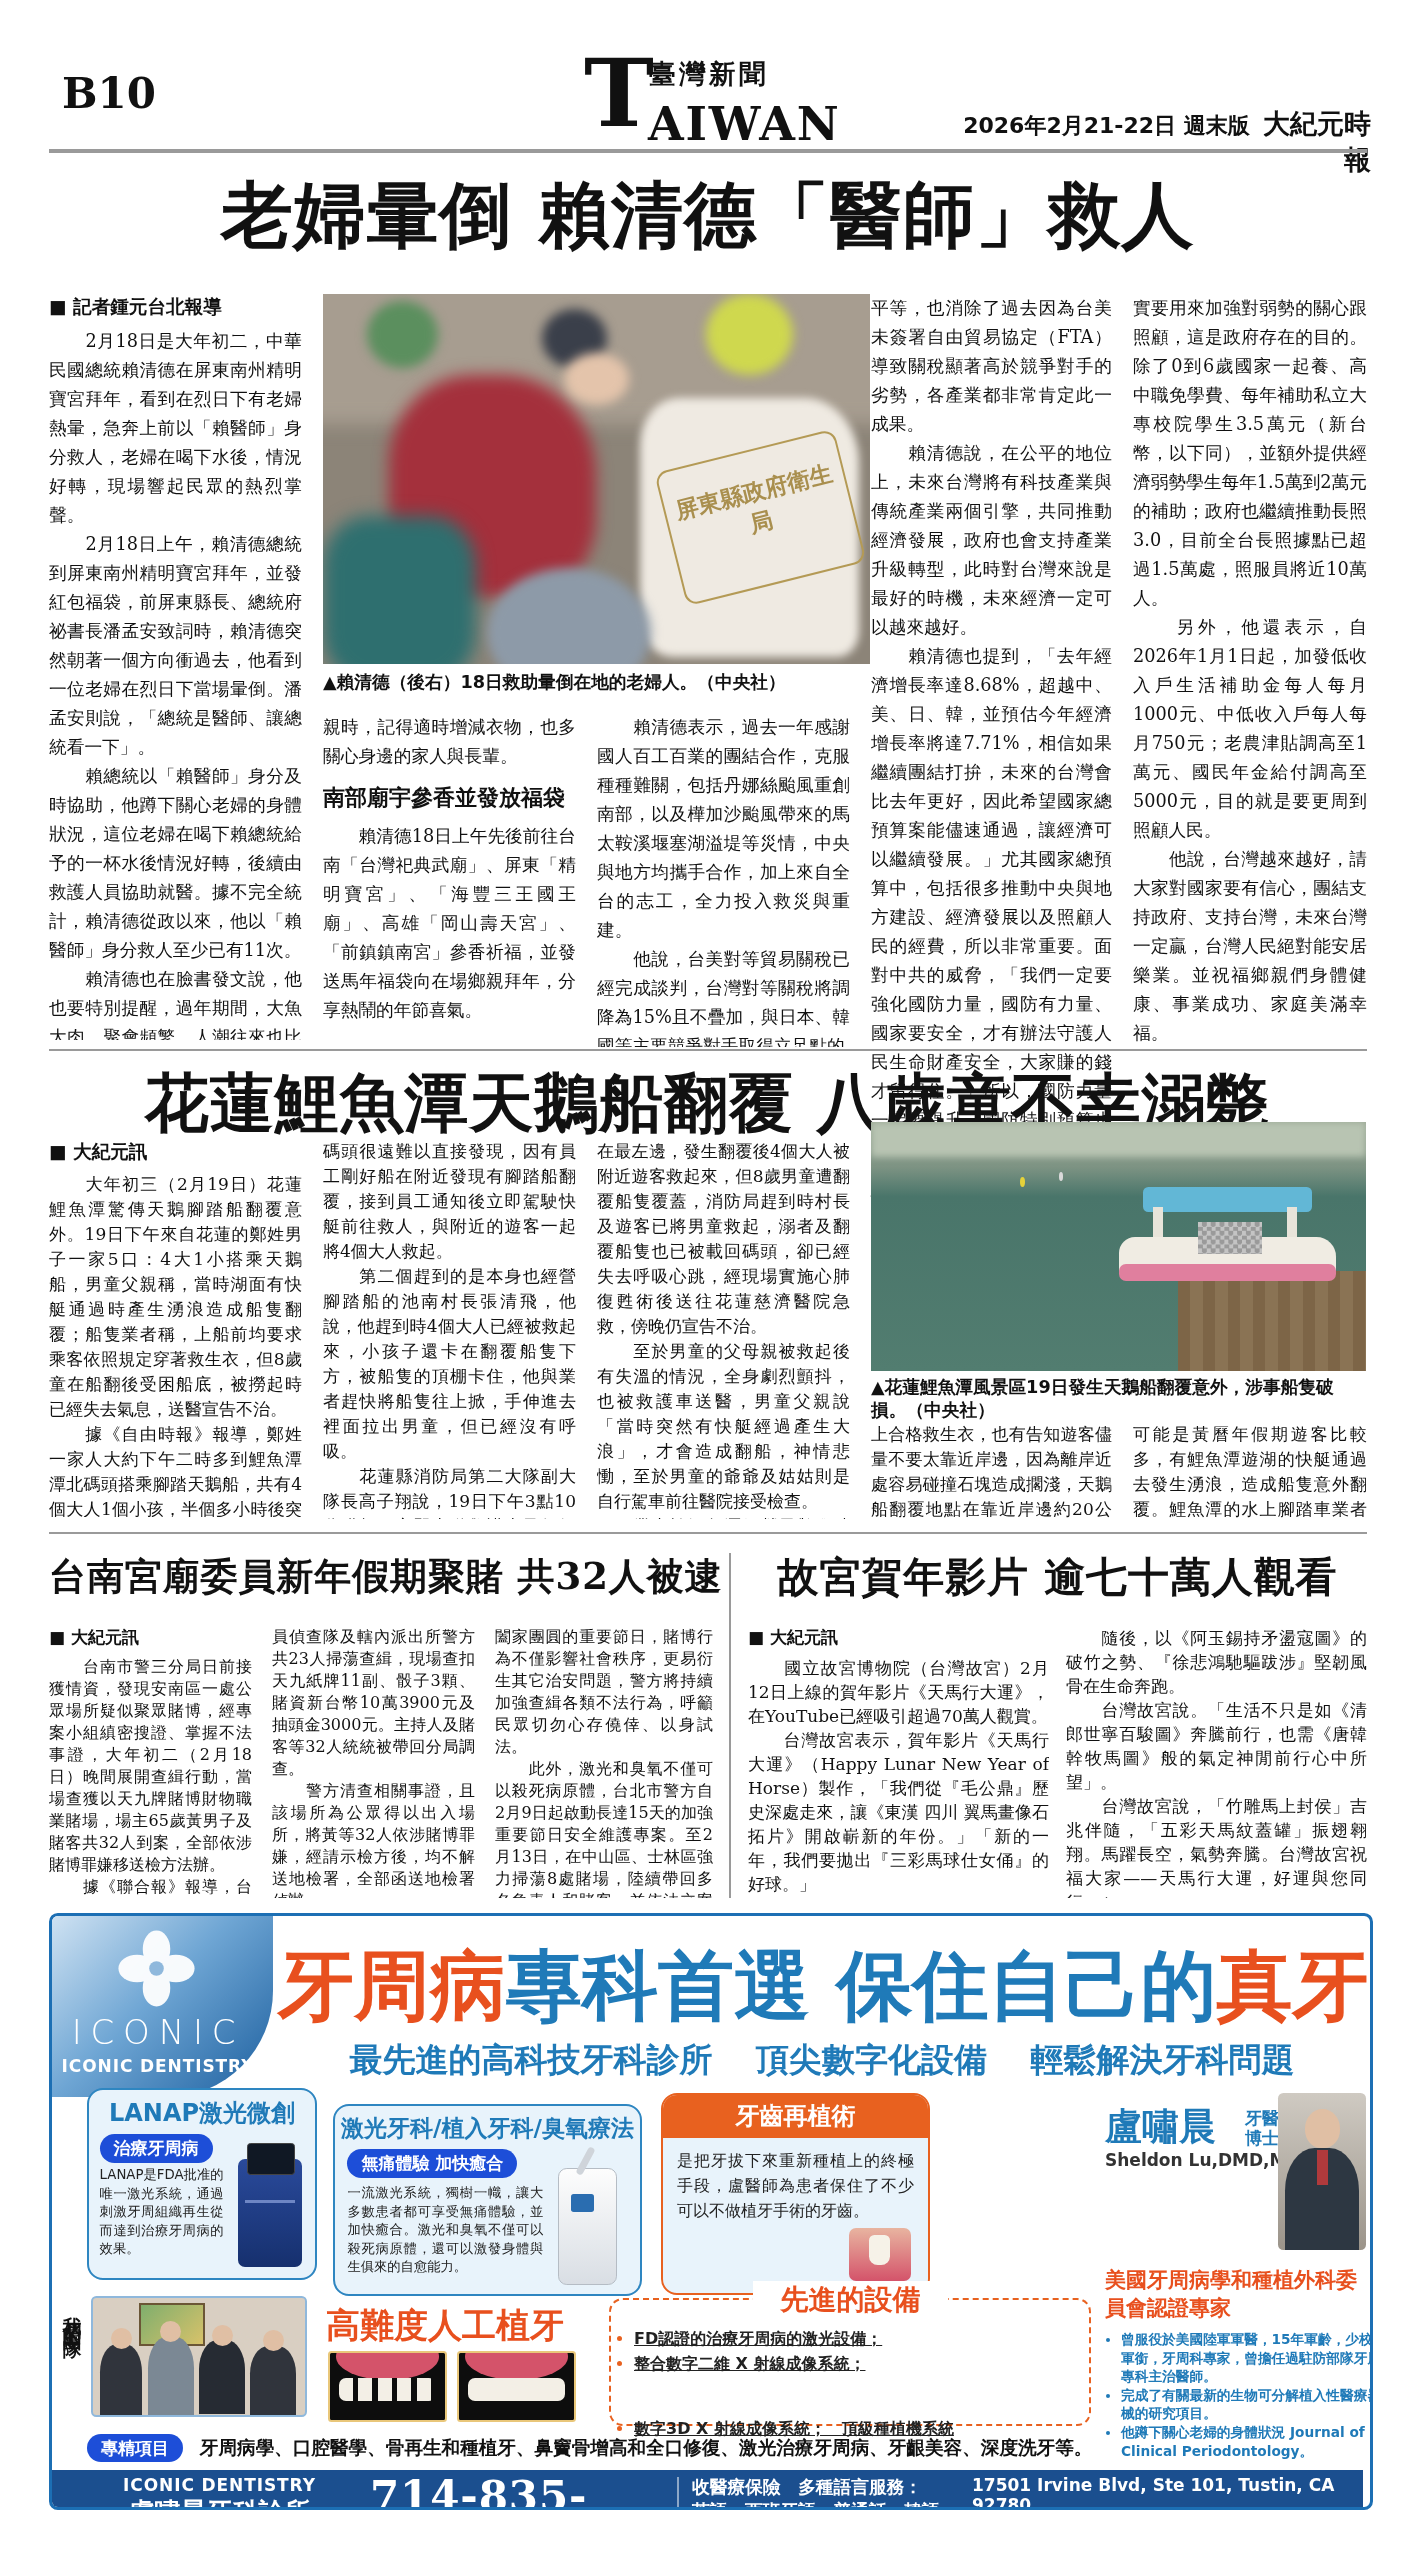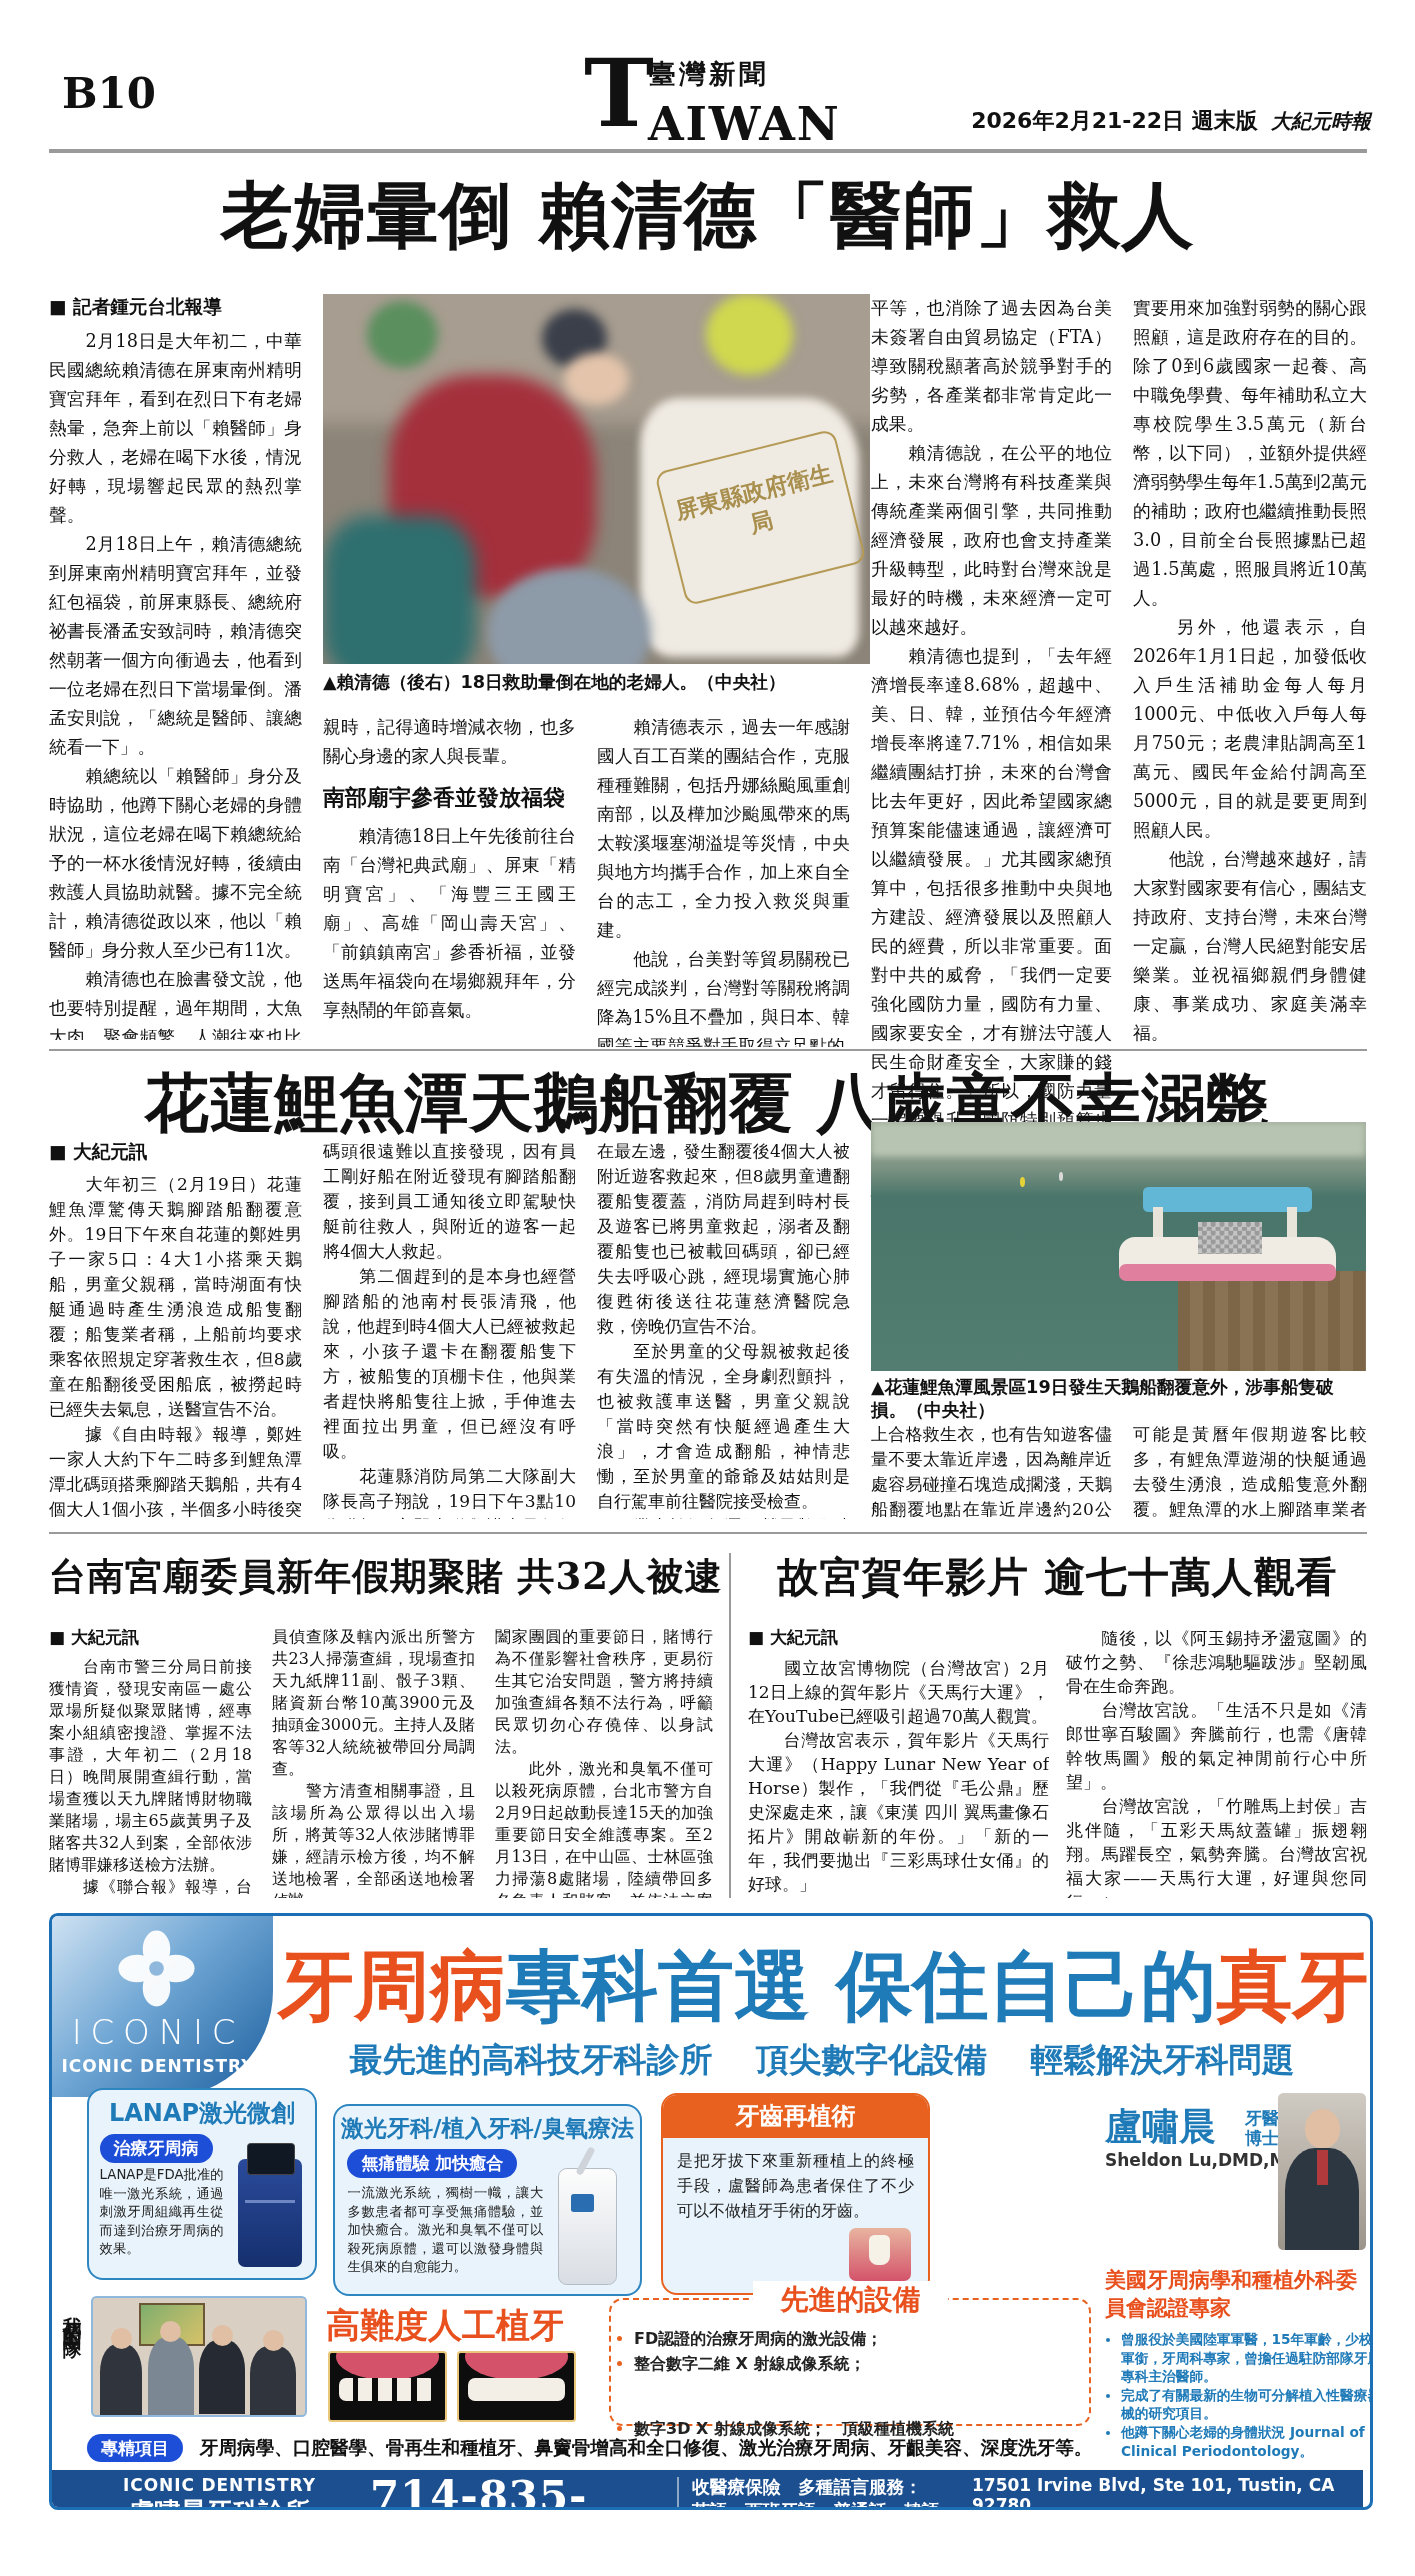--- a/index.html
+++ b/index.html
@@ -42,21 +42,21 @@
   <div class="abs" style="left:62px;top:69px;font-size:42px;font-weight:bold;">B10</div>
 
   <div class="abs" style="left:584px;top:49px;width:248px;">
     <span class="abs" style="left:0;top:0;font-size:94px;font-weight:bold;line-height:88px;">T</span>
     <span class="abs" style="left:65px;top:7px;font-size:26.5px;letter-spacing:3.5px;font-weight:bold;">臺灣新聞</span>
     <span class="abs" style="left:64px;top:48px;font-size:46px;font-weight:bold;letter-spacing:1.8px;">AIWAN</span>
   </div>
 
   <div class="abs sans" style="left:938px;top:106px;width:433px;text-align:right;">
     <span style="font-size:22px;font-weight:bold;">2026年2月21-22日 週末版</span>
-    <span style="font-size:20px;font-weight:900;font-style:italic;margin-left:8.8px;font-family:'DejaVu Serif','Liberation Serif',serif;">大紀元時報</span>
+    <span style="font-size:27px;font-weight:900;margin-left:8.8px;font-family:'DejaVu Serif','Liberation Serif',serif;">大紀元時報</span>
   </div>
 
   <div class="abs rule-h" style="left:49px;top:149px;width:1318px;height:3.5px;"></div>
 
   <div class="abs headline" style="left:26.5px;top:168px;width:1362px;font-size:72px;">老婦暈倒 賴清德「醫師」救人</div>
 
   <div class="abs" style="left:49px;top:294px;width:253px;height:754px;">
     <div class="byline">■ 記者鍾元台北報導</div>
     <div class="body-text a1-text" style="height:713px;">　　2月18日是大年初二，中華民國總統賴清德在屏東南州精明寶宮拜年，看到在烈日下有老婦熱暈，急奔上前以「賴醫師」身分救人，老婦在喝下水後，情況好轉，現場響起民眾的熱烈掌聲。
 　　2月18日上午，賴清德總統到屏東南州精明寶宮拜年，並發紅包福袋，前屏東縣長、總統府祕書長潘孟安致詞時，賴清德突然朝著一個方向衝過去，他看到一位老婦在烈日下當場暈倒。潘孟安則說，「總統是醫師、讓總統看一下」。
@@ -249,21 +249,21 @@
       <div class="gum"></div>
       <div class="toothrow" style="background:repeating-linear-gradient(90deg,#f3efe6 0 14px,#0d0d0d 14px 19.5px);"></div>
     </div>
     <div class="teeth" style="left:405px;top:435px;width:115px;height:67px;">
       <div class="gum"></div>
       <div class="toothrow"></div>
     </div>
 
     <div class="abs" style="left:557px;top:382px;width:478px;height:124px;border:2.7px dashed #e8611f;border-radius:14px;">
       <div class="orange sans" style="text-align:center;font-size:28px;font-weight:900;margin-top:-19.5px;background:#fff;width:195px;margin-left:142px;">先進的設備</div>
-      <ul class="sans" style="margin:7px 0 0 0;padding-left:23px;font-size:16px;line-height:25px;font-weight:bold;color:#222;">
+      <ul class="sans" style="margin:7px 0 0 0;padding-left:23px;font-size:16px;line-height:25px;font-weight:bold;color:#222;text-decoration:underline;">
         <li style="color:#e8611f;"><span style="color:#222;">FD認證的治療牙周病的激光設備；</span></li>
         <li style="color:#e8611f;"><span style="color:#222;">整合數字二維 X 射線成像系統；</span></li>
         <li style="color:#e8611f;margin-top:40px;"><span style="color:#222;">數字3D X 射線成像系統；　頂級種植機系統</span></li>
       </ul>
     </div>
 
     <div class="abs" style="left:35px;top:518px;width:1256px;">
       <span class="pill" style="font-size:17px;">專精項目</span>
       <span class="sans" style="font-size:18.6px;font-weight:bold;margin-left:12.4px;">牙周病學、口腔醫學、骨再生和種植牙、鼻竇骨增高和全口修復、激光治療牙周病、牙齦美容、深度洗牙等。</span>
     </div>

